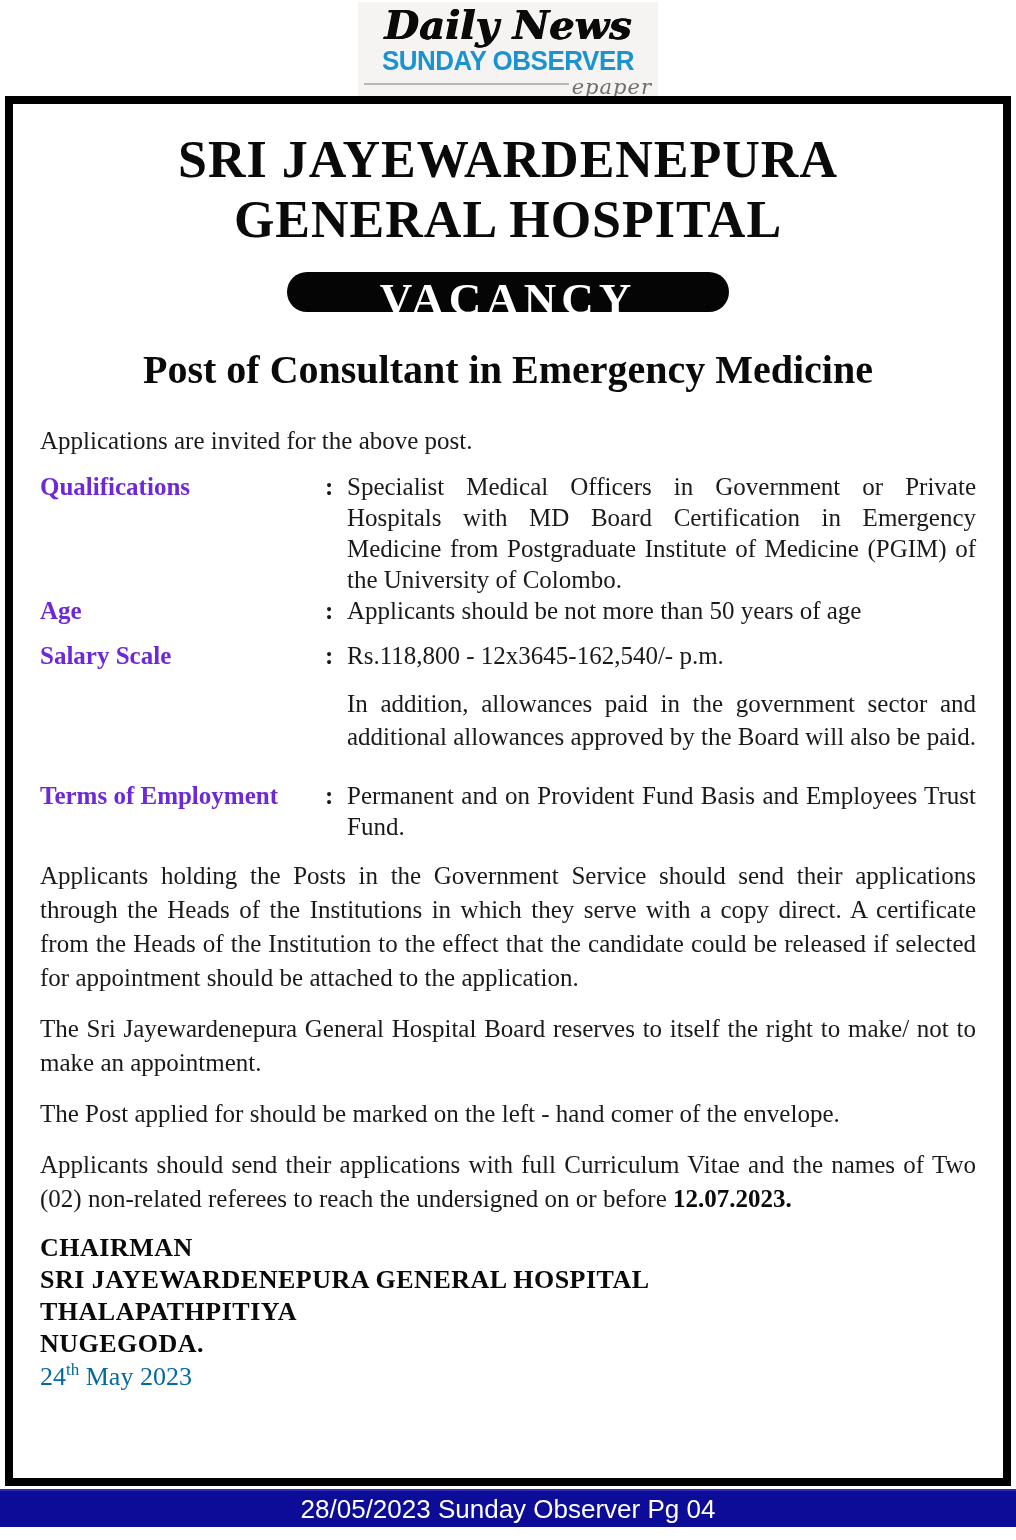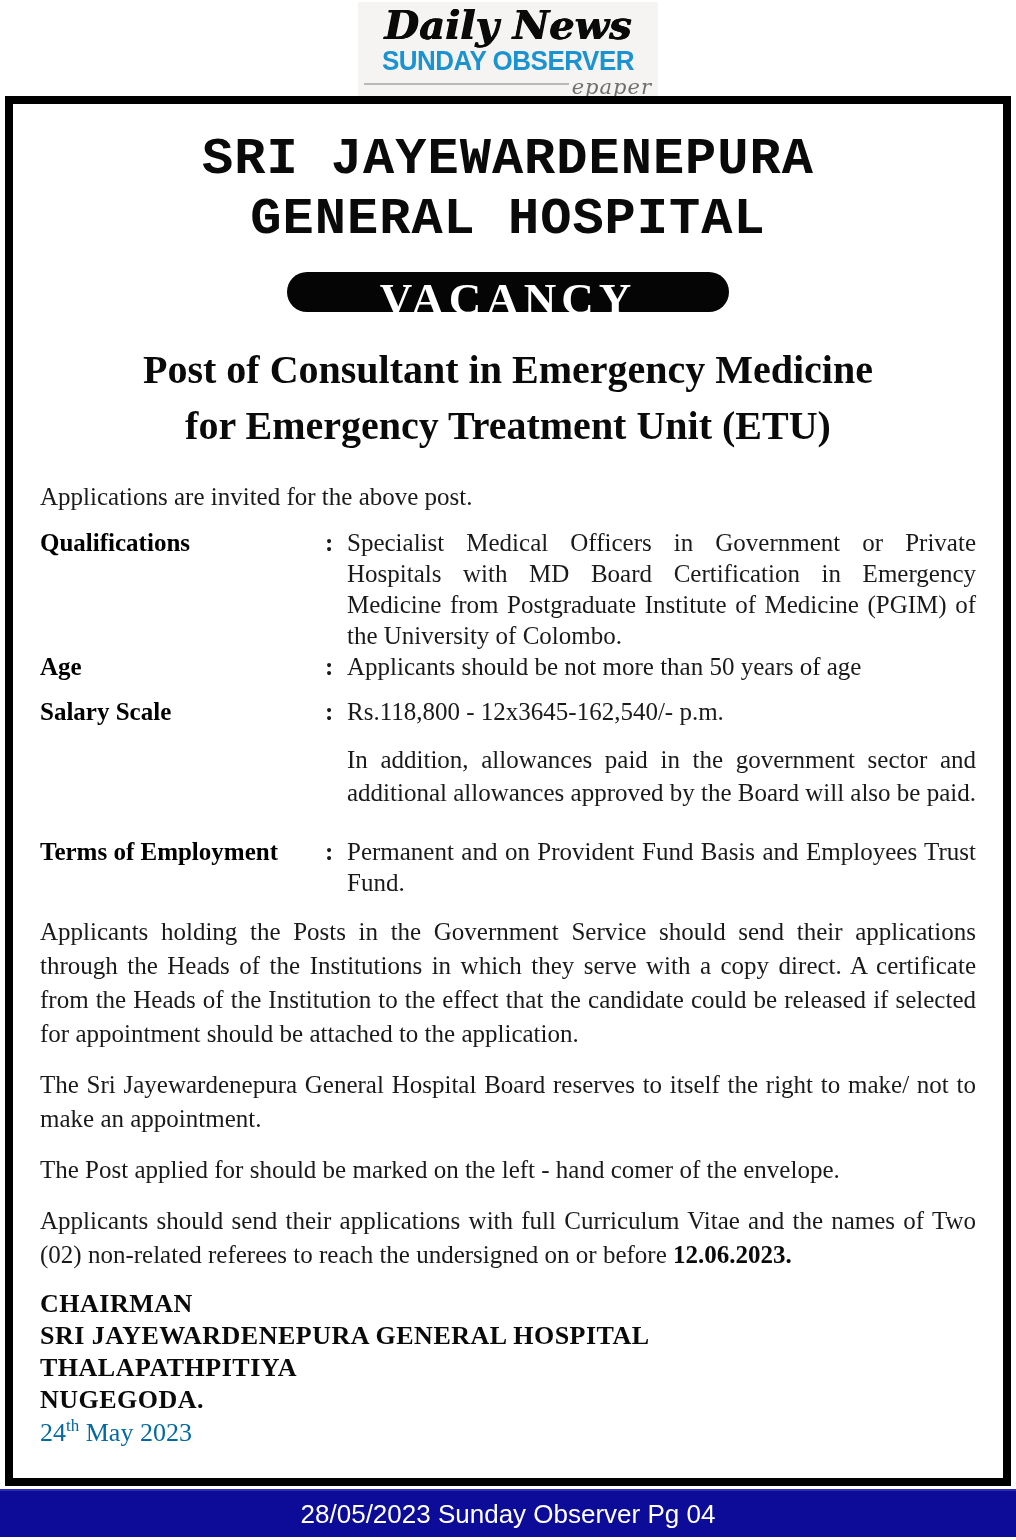--- a/index.html
+++ b/index.html
@@ -64,21 +64,20 @@
     padding: 26px 27px 0;
     overflow: hidden;
   }
   .hospital-name {
     text-align: center;
     font-weight: bold;
     font-size: 52px;
     line-height: 60px;
     letter-spacing: 1px;
     color: #0a0a0a;
-    font-family: Liberation Mono, monospace;
   }
   .vacancy-pill {
     display: block;
     margin: 22px auto 0;
     width: 442px; height: 40px;
     background: #050505;
     border-radius: 24px;
     color: #fff;
     font-weight: bold;
     font-size: 45px;
@@ -99,21 +98,21 @@
     font-size: 25px;
     line-height: 33px;
     color: #1a1a1a;
   }
 
   .detail-row { display: flex; font-size: 25px; line-height: 31px; color: #1a1a1a; }
   .detail-row.qualifications { margin-top: 14px; }
   .detail-row.age            { margin-top: 0; }
   .detail-row.salary         { margin-top: 14px; }
   .detail-row.terms          { margin-top: 27px; }
-  .detail-label  { width: 285px; flex-shrink: 0; font-weight: bold; color: #000000; }
+  .detail-label  { width: 285px; flex-shrink: 0; font-weight: bold; color: #6d28d9; }
   .detail-colon  { width: 22px;  flex-shrink: 0; font-weight: bold; text-align: left; }
   .detail-value  { flex: 1; text-align: justify; }
   .detail-extra {
     margin: 16px 0 0 307px;
     font-size: 25px; line-height: 33px;
     text-align: justify; color: #1a1a1a;
   }
 
   .body-para {
     margin-top: 17px;
@@ -131,21 +130,21 @@
     line-height: 32px;
     letter-spacing: 0.5px;
     color: #0a0a0a;
   }
   .date-line { margin-top: 2px; font-size: 26px; color: #0369a1; }
   .date-line sup { font-size: 17px; vertical-align: super; line-height: 0; }
 
   
   .page-footer {
     margin-top: 3px;
-    height: 48px;
+    height: 38px;
     background: #0c0c99;
     border-top: 2px solid #2a2ab8;
     display: flex; align-items: center; justify-content: center;
     font-family: "Liberation Sans", sans-serif;
     font-size: 26px;
     color: #ffffff;
   }
 </style>
 </head>
 <body>
@@ -167,21 +166,20 @@
 
     <h1 class="hospital-name">
       <div>SRI JAYEWARDENEPURA</div>
       <div>GENERAL HOSPITAL</div>
     </h1>
 
     <div class="vacancy-pill">VACANCY</div>
 
     <h2 class="post-title">
       <div>Post of Consultant in Emergency Medicine</div>
-      <div>for Emergency Treatment Unit (ETU)</div>
     </h2>
 
     <p class="intro">Applications are invited for the above post.</p>
 
     <div class="detail-row qualifications">
       <div class="detail-label">Qualifications</div>
       <div class="detail-colon">:</div>
       <div class="detail-value">Specialist Medical Officers in Government or Private Hospitals with MD Board Certification in Emergency Medicine from Postgraduate Institute of Medicine (PGIM) of the University of Colombo.</div>
     </div>
 
@@ -204,21 +202,21 @@
       <div class="detail-colon">:</div>
       <div class="detail-value">Permanent and on Provident Fund Basis and Employees Trust Fund.</div>
     </div>
 
     <p class="body-para">Applicants holding the Posts in the Government Service should send their applications through the Heads of the Institutions in which they serve with a copy direct. A certificate from the Heads of the Institution to the effect that the candidate could be released if selected for appointment should be attached to the application.</p>
 
     <p class="body-para">The Sri Jayewardenepura General Hospital Board reserves to itself the right to make/ not to make an appointment.</p>
 
     <p class="body-para">The Post applied for should be marked on the left - hand comer of the envelope.</p>
 
-    <p class="body-para"><span>Applicants should send their applications with full Curriculum Vitae and the names of Two (02) non-related referees to reach the undersigned on or before </span><span class="deadline">12.06.2023.</span></p>
+    <p class="body-para"><span>Applicants should send their applications with full Curriculum Vitae and the names of Two (02) non-related referees to reach the undersigned on or before </span><span class="deadline">12.07.2023.</span></p>
 
     <div class="signature">
       <div class="signature-line">CHAIRMAN</div>
       <div class="signature-line">SRI JAYEWARDENEPURA GENERAL HOSPITAL</div>
       <div class="signature-line">THALAPATHPITIYA</div>
       <div class="signature-line">NUGEGODA.</div>
     </div>
 
     <p class="date-line"><span>24</span><sup>th</sup><span> May 2023</span></p>
 

